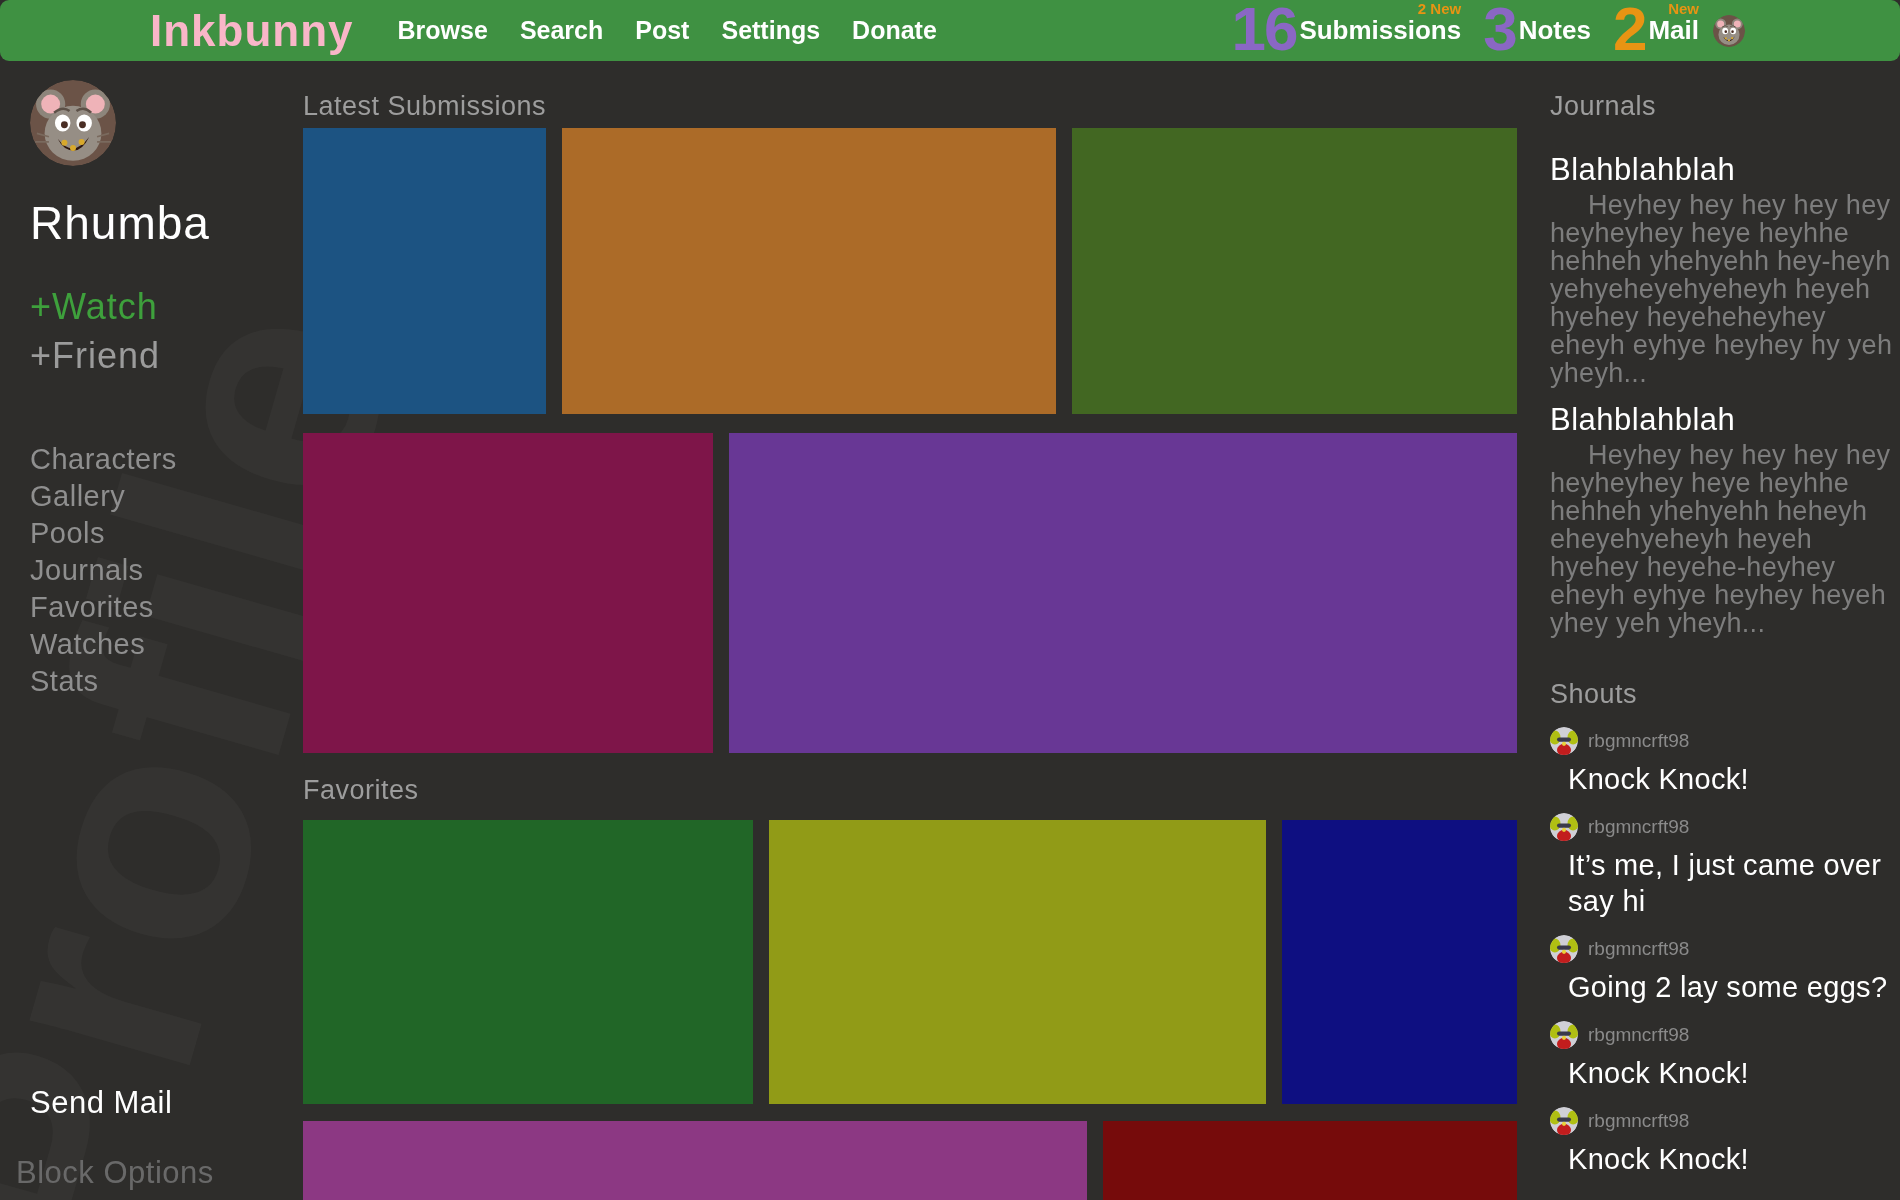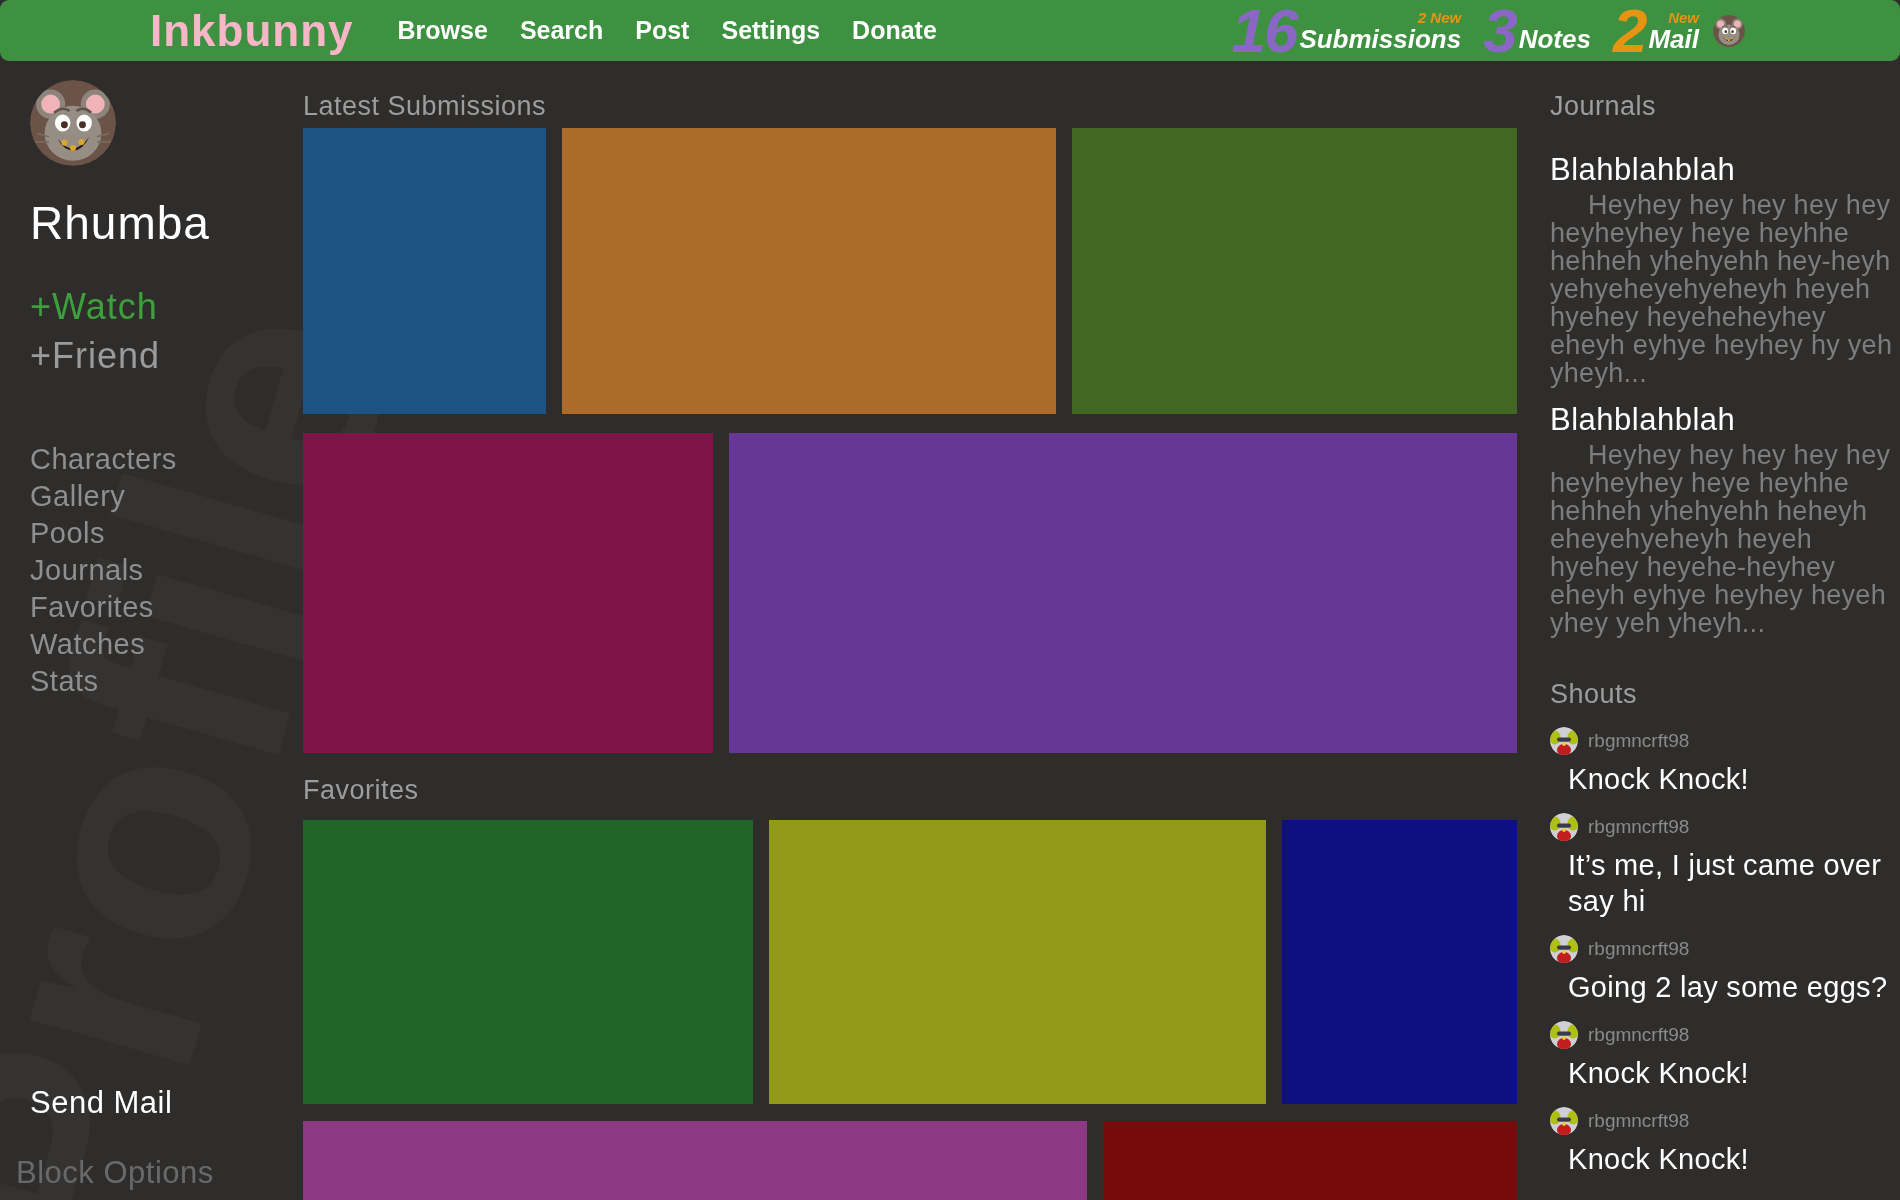--- a/index.html
+++ b/index.html
@@ -14,21 +14,21 @@
     position:relative;z-index:5;height:61px;background:#3f9142;
     display:flex;align-items:center;padding-left:150px;box-sizing:border-box;border-radius:9px;
   }
   .logo{
     font-size:44px;font-weight:700;color:#f9b6c8;letter-spacing:1px;
     margin-right:44px;line-height:61px;white-space:nowrap;
   }
   .nav-menu{display:flex;gap:32px;align-items:center;}
   .nav-menu-item{color:#ffffff;font-weight:700;font-size:25px;cursor:pointer;white-space:nowrap;}
   .nav-right{margin-left:auto;display:flex;align-items:center;padding-right:155px;}
-  .counter{display:flex;align-items:center;height:61px;margin-left:22px;font-style:italic;}
+  .counter{display:flex;height:61px;margin-left:22px;}
   .big-num{font-size:62px;font-weight:700;line-height:58px;letter-spacing:-2px;}
   .num-purple{color:#8a67c4;}
   .num-orange{color:#e89413;}
   .counter-col{display:flex;flex-direction:column;align-items:flex-end;margin-left:3px;}
   .counter-badge{color:#e89413;font-weight:700;font-size:15px;height:17px;line-height:17px;white-space:nowrap;}
   .counter-label{color:#ffffff;font-weight:700;font-size:26px;line-height:27px;white-space:nowrap;}
   .nav-avatar{width:32px;height:32px;border-radius:50%;margin-left:14px;overflow:hidden;flex:0 0 auto;cursor:pointer;}
   .nav-avatar svg{width:32px;height:32px;display:block;}
 
   

